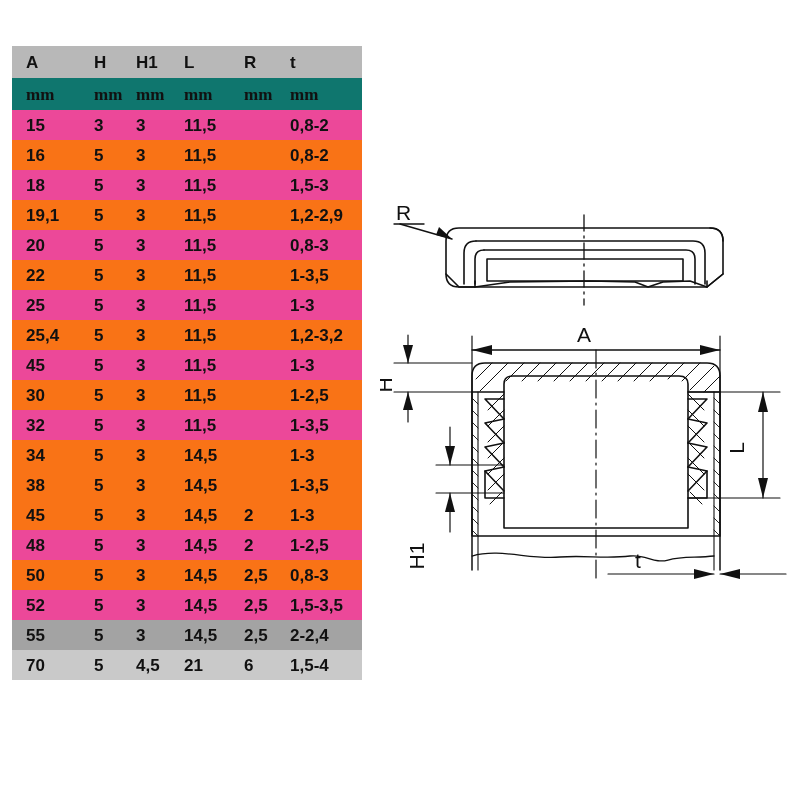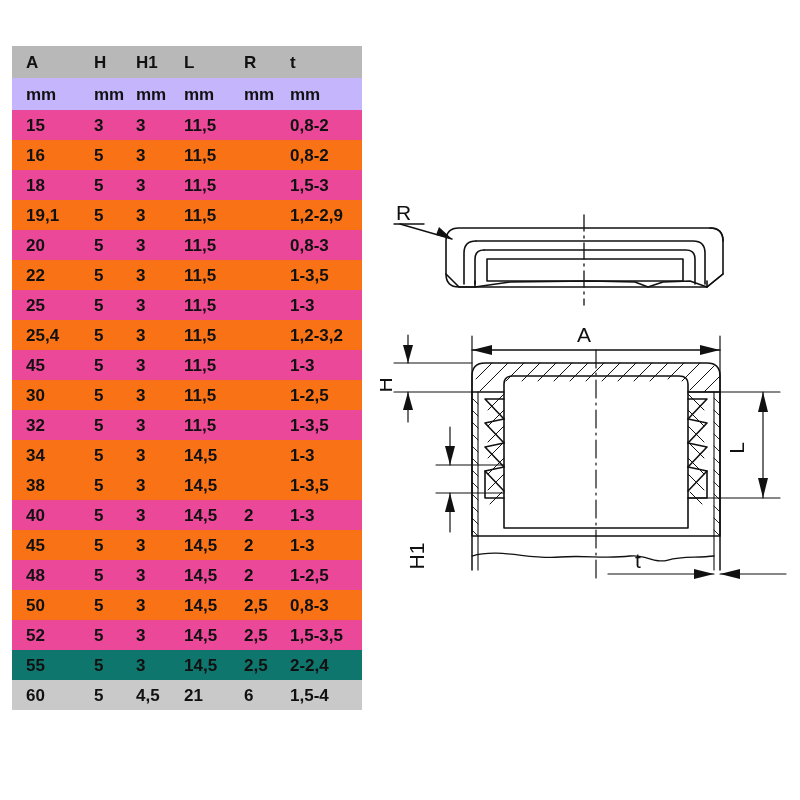--- a/index.html
+++ b/index.html
@@ -50,24 +50,24 @@
   col.c-h  { width: 42px; }
   col.c-h1 { width: 48px; }
   col.c-l  { width: 60px; }
   col.c-r  { width: 46px; }
   col.c-t  { width: 74px; }
 
   .pad-a  { padding-left: 14px !important; }
   .pad-g  { padding-left: 2px !important; }
 
   tr.hdr-label  { background: #b8b8b8; }
-  tr.hdr-unit   { background: #c4b5fd; }
+  tr.hdr-unit   { background: #0f766e; font-family: Liberation Serif, serif; }
   tr.row-shade  { background: #ec4899; }
   tr.row-plain  { background: #f97316; }
-  tr.row-light  { background: #0f766e; }
+  tr.row-light  { background: #a3a3a3; }
   tr.row-last   { background: #c9c9c9; }
 
   
   #drawing {
     position: absolute;
     left: 380px;
     top: 180px;
     width: 410px;
     height: 440px;
   }
@@ -208,36 +208,28 @@
           <td class="pad-g">1-3</td>
         </tr>
         <tr class="row-plain">
           <td class="pad-a">38</td>
           <td class="pad-g">5</td>
           <td class="pad-g">3</td>
           <td class="pad-g">14,5</td>
           <td class="pad-g"></td>
           <td class="pad-g">1-3,5</td>
         </tr>
-        <tr class="row-shade">
-          <td class="pad-a">40</td>
+        <tr class="row-plain">
+          <td class="pad-a">45</td>
           <td class="pad-g">5</td>
           <td class="pad-g">3</td>
           <td class="pad-g">14,5</td>
           <td class="pad-g">2</td>
           <td class="pad-g">1-3</td>
         </tr>
-        <tr class="row-plain">
-          <td class="pad-a">45</td>
-          <td class="pad-g">5</td>
-          <td class="pad-g">3</td>
-          <td class="pad-g">14,5</td>
-          <td class="pad-g">2</td>
-          <td class="pad-g">1-3</td>
-        </tr>
         <tr class="row-shade">
           <td class="pad-a">48</td>
           <td class="pad-g">5</td>
           <td class="pad-g">3</td>
           <td class="pad-g">14,5</td>
           <td class="pad-g">2</td>
           <td class="pad-g">1-2,5</td>
         </tr>
         <tr class="row-plain">
           <td class="pad-a">50</td>
@@ -257,21 +249,21 @@
         </tr>
         <tr class="row-light">
           <td class="pad-a">55</td>
           <td class="pad-g">5</td>
           <td class="pad-g">3</td>
           <td class="pad-g">14,5</td>
           <td class="pad-g">2,5</td>
           <td class="pad-g">2-2,4</td>
         </tr>
         <tr class="row-last">
-          <td class="pad-a">60</td>
+          <td class="pad-a">70</td>
           <td class="pad-g">5</td>
           <td class="pad-g">4,5</td>
           <td class="pad-g">21</td>
           <td class="pad-g">6</td>
           <td class="pad-g">1,5-4</td>
         </tr>
       </tbody>
   </table>
 </div>
 

